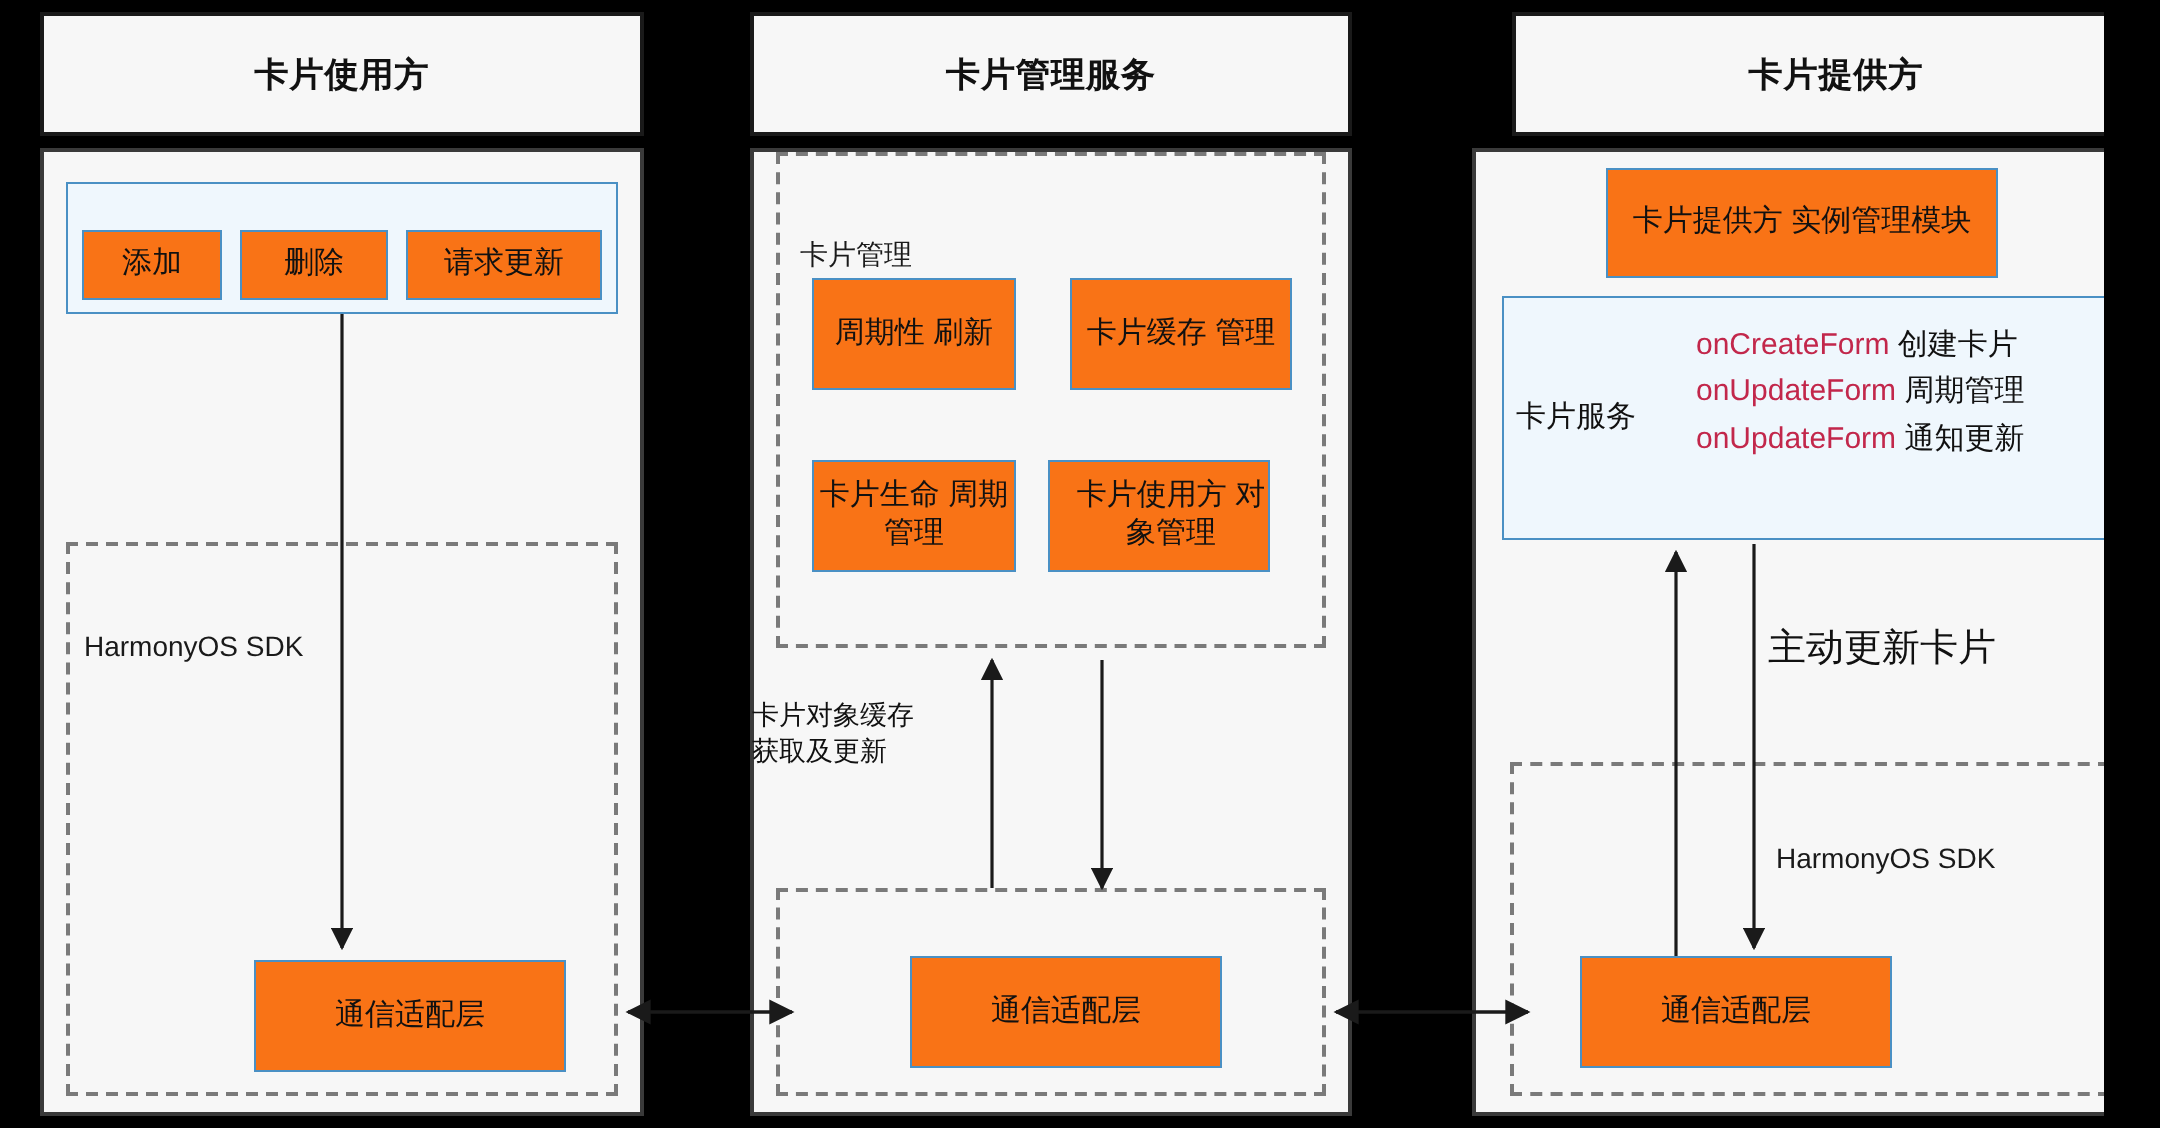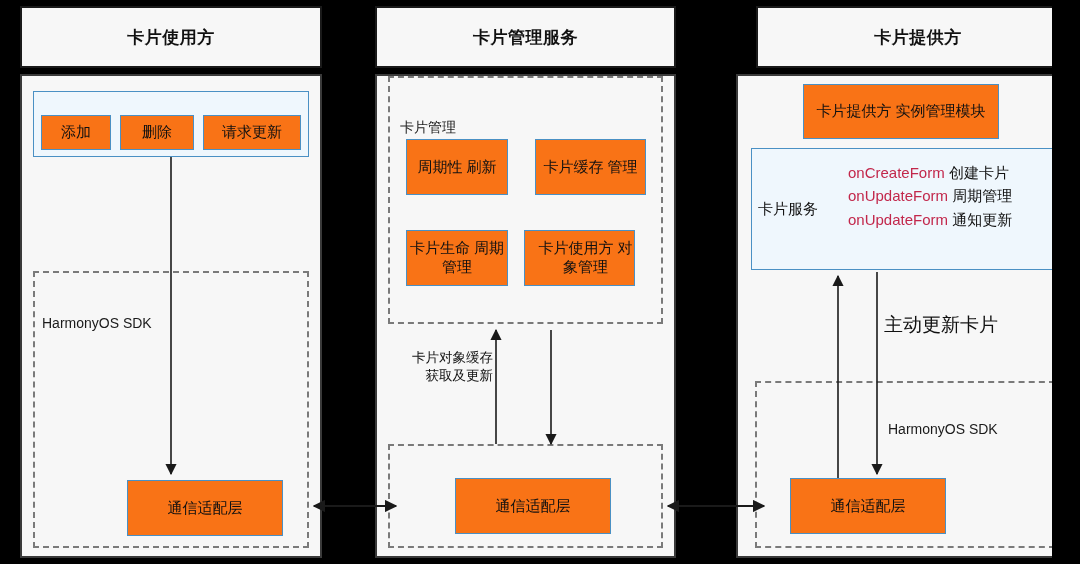--- a/index.html
+++ b/index.html
@@ -148,21 +148,21 @@
   </div>
   <div class="blue-box" style="left:406px; top:230px; width:102px; height:56px;">
     <span>卡片生命
 周期管理</span>
   </div>
   <div class="blue-box" style="left:524px; top:230px; width:111px; height:56px;padding-left:12px;">
     <span>卡片使用方
 对象管理</span>
   </div>
 
-  <div class="plain-label" style="left:393px; top:349px; width:100px; text-align:right;">卡片对象缓存
+  <div class="plain-label" style="left:376px; top:349px; width:100px; text-align:left;">卡片对象缓存
 获取及更新</div>
 
   <div class="dashed-box" style="left:388px; top:444px; width:275px; height:104px;"></div>
 
   <div class="blue-box" style="left:455px; top:478px; width:156px; height:56px;">
     <span>通信适配层</span>
   </div>
 
   <div class="swimlane-title" style="left:736px; top:6px; width:324px; height:62px;margin-left:20px;">
     <span>卡片提供方</span>

